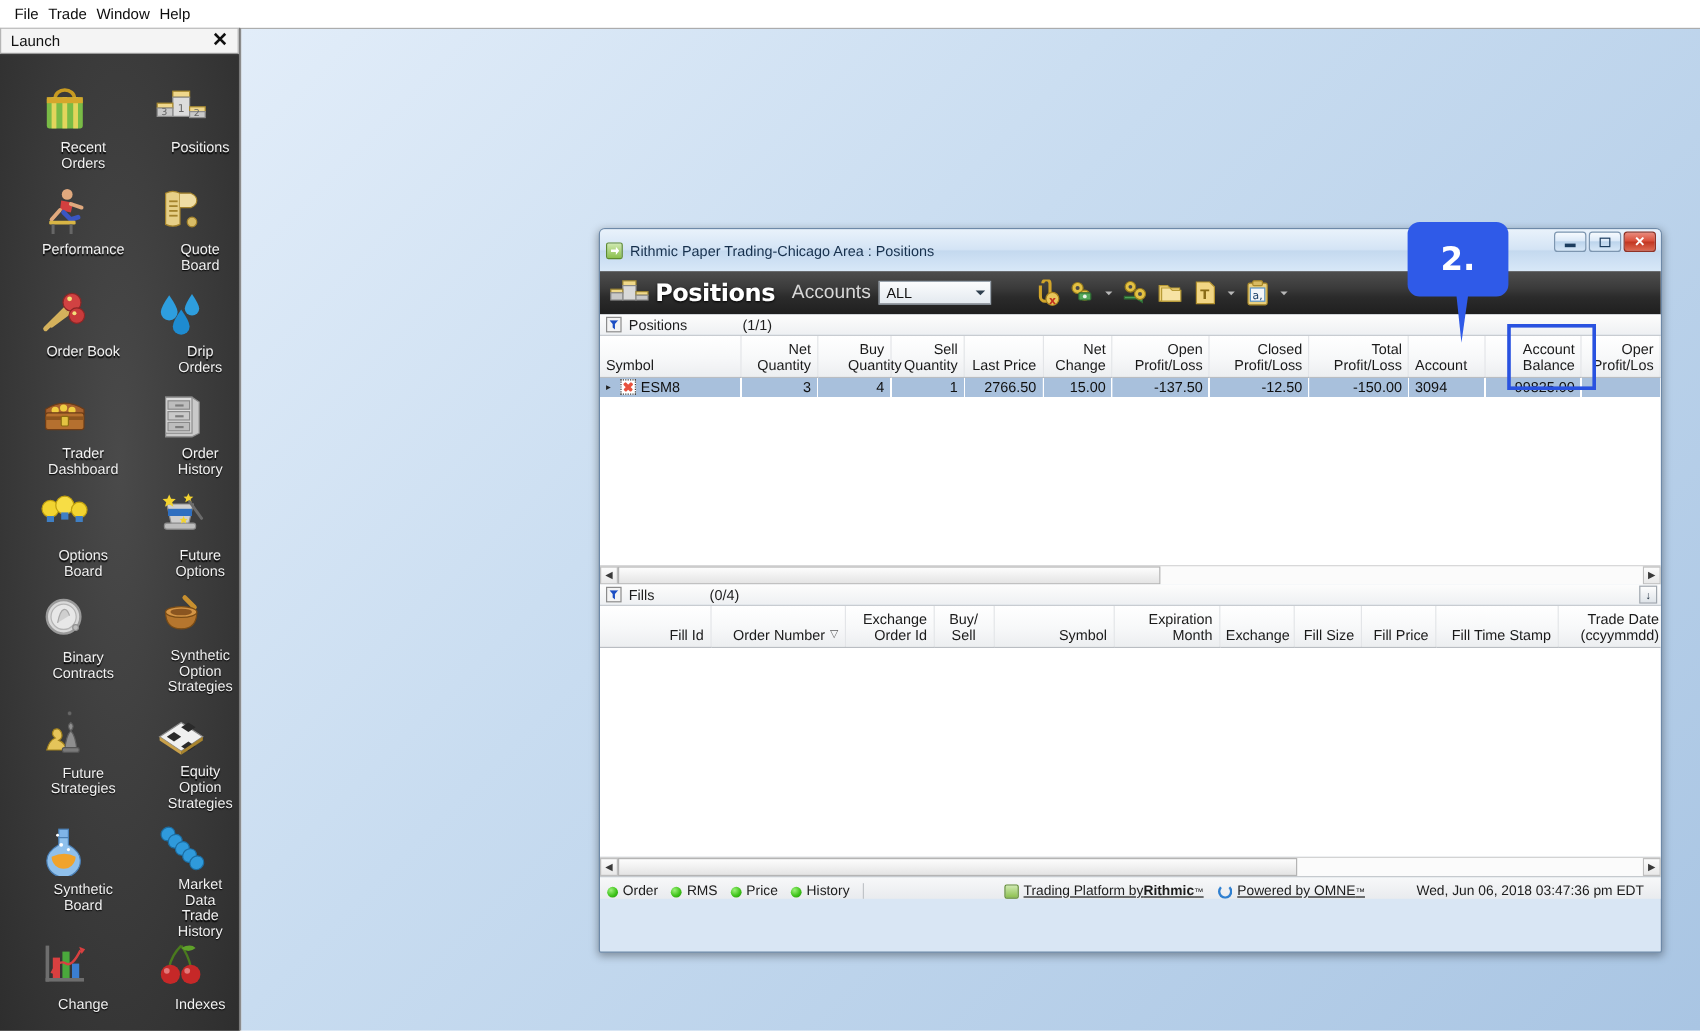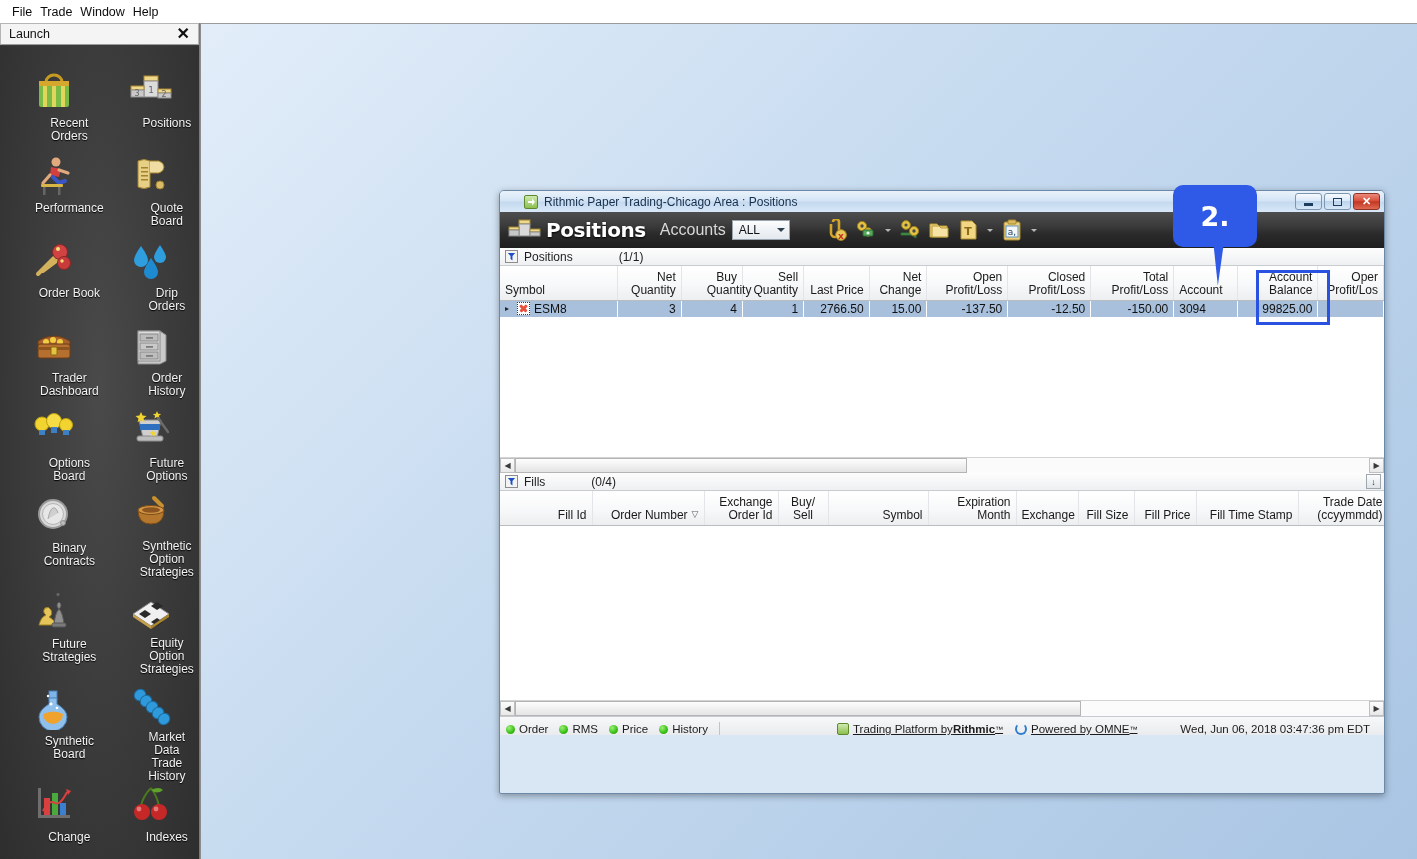--- a/index.html
+++ b/index.html
@@ -84,24 +84,24 @@
     position:absolute; left:499px; top:190px;
     width:886px; height:604px;
     background:#d9e6f4;
     border:1px solid #6d89a8;
     border-radius:5px 5px 2px 2px;
     box-shadow:0 2px 7px rgba(0,0,0,0.35);
     z-index:10;
     overflow:hidden;
   }
   #win-title{
-    height:21px;
+    height:35px;
     background:linear-gradient(#e9f2fb 0%,#d4e4f5 48%,#c4d9ef 52%,#d8e8f8 100%);
     display:flex; align-items:center;
-    padding-left:24px;
+    padding-left:5px;
     font-size:12px; color:#16304d;
     position:relative;
   }
   #win-icon{
     width:14px;height:14px;margin-right:6px;flex:none;
     background:linear-gradient(#cfe9b0,#8cc04e);
     border:1px solid #5d8a2e; border-radius:2px;
     position:relative;
   }
   #win-icon:after{
@@ -135,21 +135,21 @@
     position:relative;
   }
   #tb-logo{ width:34px;height:28px;margin-right:4px;position:relative; }
   #tb-title{
     color:#ffffff; font-size:20px; font-weight:bold; letter-spacing:-0.4px;
     text-shadow:0 1px 2px #000; margin-right:14px;
     font-family:"DejaVu Sans", sans-serif;
   }
   #tb-acc-label{ color:#d8d8d8; font-size:16px; margin-right:6px; }
   #tb-acc-select{
-    width:58px;height:20px;
+    width:94px;height:20px;
     background:linear-gradient(#fbfcfd,#e3e9ef);
     border:1px solid #9aa4ae;
     display:flex;align-items:center;justify-content:space-between;
     padding:0 4px 0 6px;
     font-size:12px;color:#111; cursor:pointer;
   }
   .caret{ width:0;height:0;border-left:4px solid transparent;border-right:4px solid transparent;border-top:4px solid #30404f; }
   .caret.sm{ border-left-width:3px;border-right-width:3px;border-top-width:3px;border-top-color:#b8b8b8; }
   #tb-icons{ display:flex; align-items:center; gap:3px; margin-left:34px; }
   .tbi{ width:26px;height:28px;display:flex;align-items:center;justify-content:center;cursor:pointer;position:relative; }

